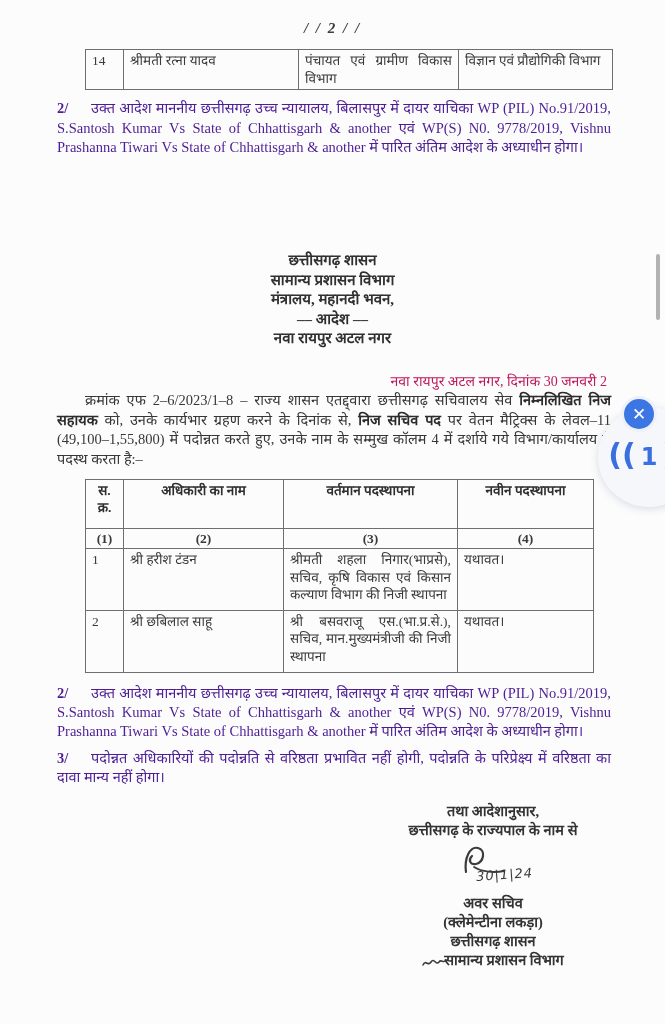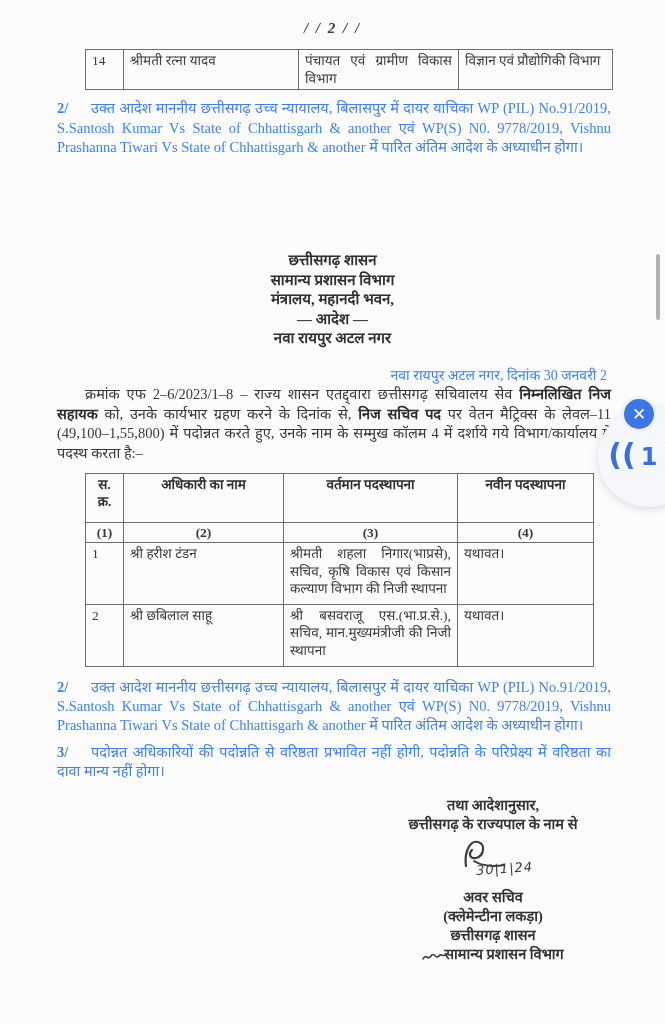--- a/index.html
+++ b/index.html
@@ -18,27 +18,27 @@
     font-size:13.5px;line-height:1.3;padding:2px 6px;color:#3a3a3a;
   }
   .table-top{margin:12px 0 0 85px;width:527px;}
   .table-top col:nth-child(1){width:38px;}
   .table-top col:nth-child(2){width:175px;}
   .table-top col:nth-child(3){width:160px;}
   .table-top col:nth-child(4){width:154px;}
   .table-top td.cell-just{text-align:justify;}
   .para{
     margin:9px 54px 0 57px;text-align:justify;font-size:14.5px;
-    line-height:1.34;color:#3b82f6;
+    line-height:1.34;color:#4c1d95;
   }
   .para .num{display:inline-block;min-width:34px;font-weight:600;}
   .letterhead{margin-top:94px;text-align:center;font-weight:bold;
     font-size:15px;line-height:1.3;color:#303030;}
-  .date-line{margin-top:16px;text-align:right;padding-right:58px;
-    font-size:14px;color:#3b82f6;}
+  .date-line{margin-top:22px;text-align:right;padding-right:58px;
+    font-size:14px;color:#be185d;}
   .order-para{
     margin:1px 54px 0 57px;text-align:justify;font-size:14.5px;
     line-height:1.36;text-indent:28px;color:#373737;
   }
   .order-para b{color:#2c2c2c;}
   .main-table{margin:9px 0 0 85px;width:508px;}
   .main-table col:nth-child(1){width:38px;}
   .main-table col:nth-child(2){width:160px;}
   .main-table col:nth-child(3){width:174px;}
   .main-table col:nth-child(4){width:136px;}

